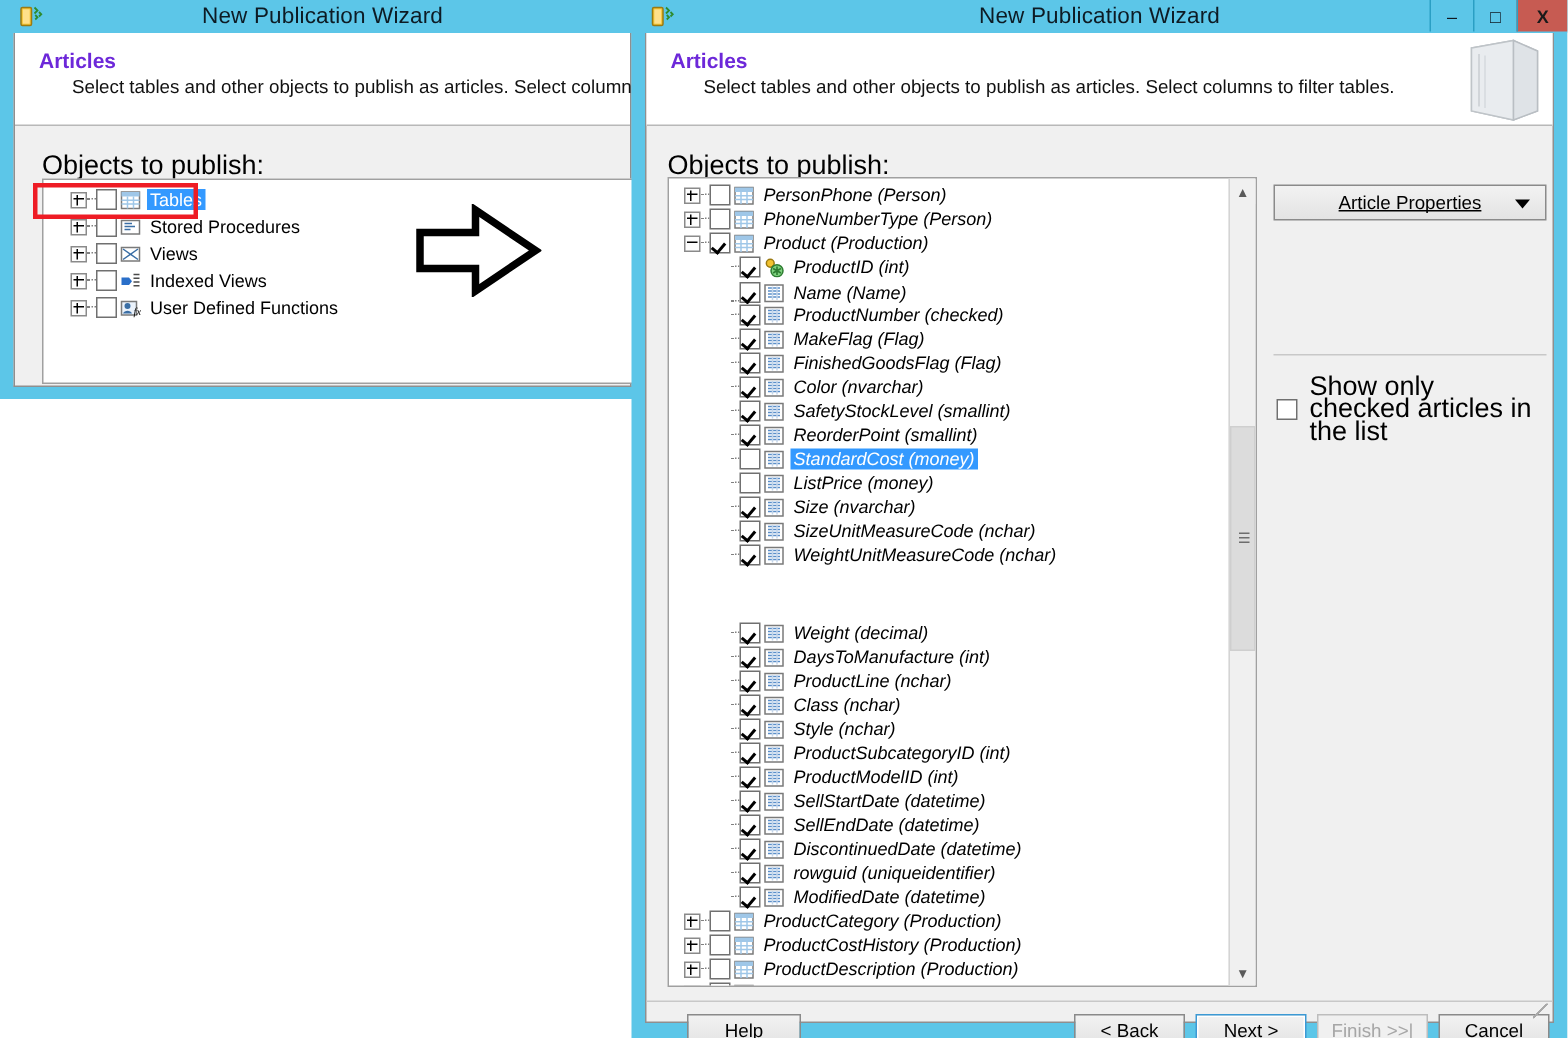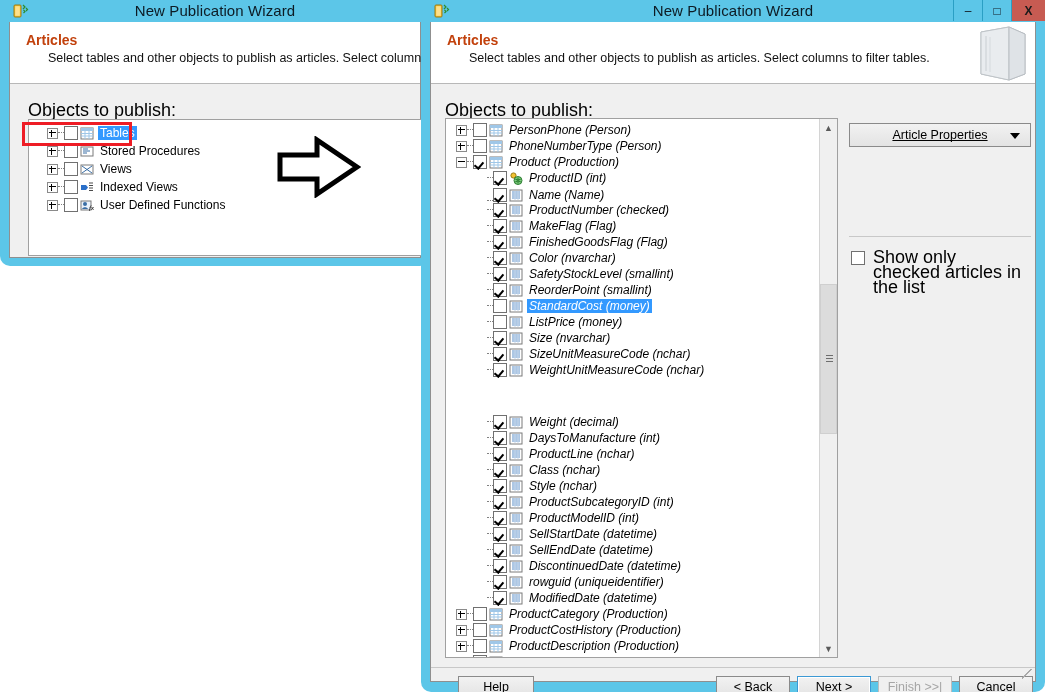--- a/index.html
+++ b/index.html
@@ -4,42 +4,42 @@
 <style>
   html,body{margin:0;padding:0;}
   body{
     width:1045px;height:692px;overflow:hidden;background:#ffffff;
     font-family:"Liberation Sans", sans-serif;
     -webkit-font-smoothing:none;
   }
   #root{position:relative;width:1045px;height:692px;}
 
   
-  .window{position:absolute;background:#5cc6e8;box-sizing:border-box;border-radius:10px;}
+  .window{position:absolute;background:#5cc6e8;box-sizing:border-box;}
   .titlebar{position:relative;height:22px;background:#5cc6e8;}
   .title-text{
     position:absolute;left:0;right:0;top:2px;text-align:center;
     font-size:15px;color:#0d1b24;letter-spacing:.1px;
   }
   .app-icon{position:absolute;left:12px;top:3px;width:18px;height:16px;}
   .wbtns{position:absolute;right:0;top:0;display:flex;height:21px;}
   .wbtn{width:28px;height:21px;display:flex;align-items:center;justify-content:center;
         border-left:1px solid #2a9fc4;font-size:12px;color:#101820;}
   .wbtn.close{background:#c75b52;color:#1a1a1a;font-weight:bold;width:33px;}
 
   
   .client{position:absolute;left:9px;right:9px;background:#f0f0f0;box-sizing:border-box;}
 
   .header{
     background:#ffffff;border-bottom:1px solid #b8b8b8;
     position:relative;height:62px;box-sizing:border-box;
   }
   .header h1{
     margin:0;position:absolute;left:16px;top:10px;
-    font-size:14px;font-weight:bold;color:#c2410c;
+    font-size:14px;font-weight:bold;color:#6d28d9;
   }
   .header .sub{
     position:absolute;left:38px;top:29px;font-size:12.5px;color:#111;white-space:nowrap;
   }
   .book-icon{position:absolute;right:6px;top:2px;width:60px;height:58px;}
 
   .label{font-size:18px;color:#000;}
 
   
   .treebox{
@@ -627,21 +627,21 @@
       </div>
 
       <div style="position:absolute;left:418px;top:96px;width:186px;height:540px;">
         <div class="btn" style="position:absolute;left:0;top:5px;width:182px;height:24px;">
           <span style="text-decoration:underline;text-decoration-skip-ink:none;">Article Properties</span>
           <span class="caret"></span>
         </div>
 
         <div class="sep-line" style="position:absolute;left:0;top:118px;width:182px;"></div>
 
-        <div style="position:absolute;left:2px;top:132px;width:182px;display:flex;align-items:flex-start;">
+        <div style="position:absolute;left:2px;top:132px;width:182px;display:flex;align-items:center;">
           <span class="cbox" style="margin-top:1px;"></span>
           <span class="label" style="margin-left:6px;line-height:15px;width:150px;display:inline-block;">Show only checked articles in the list</span>
         </div>
       </div>
 
       <div class="sep-line" style="position:absolute;left:0;right:0;top:645px;"></div>
 
       <div class="btn" style="position:absolute;left:27px;top:654px;width:76px;height:22px;">
         <span><u>H</u><span>elp</span></span>
       </div>

